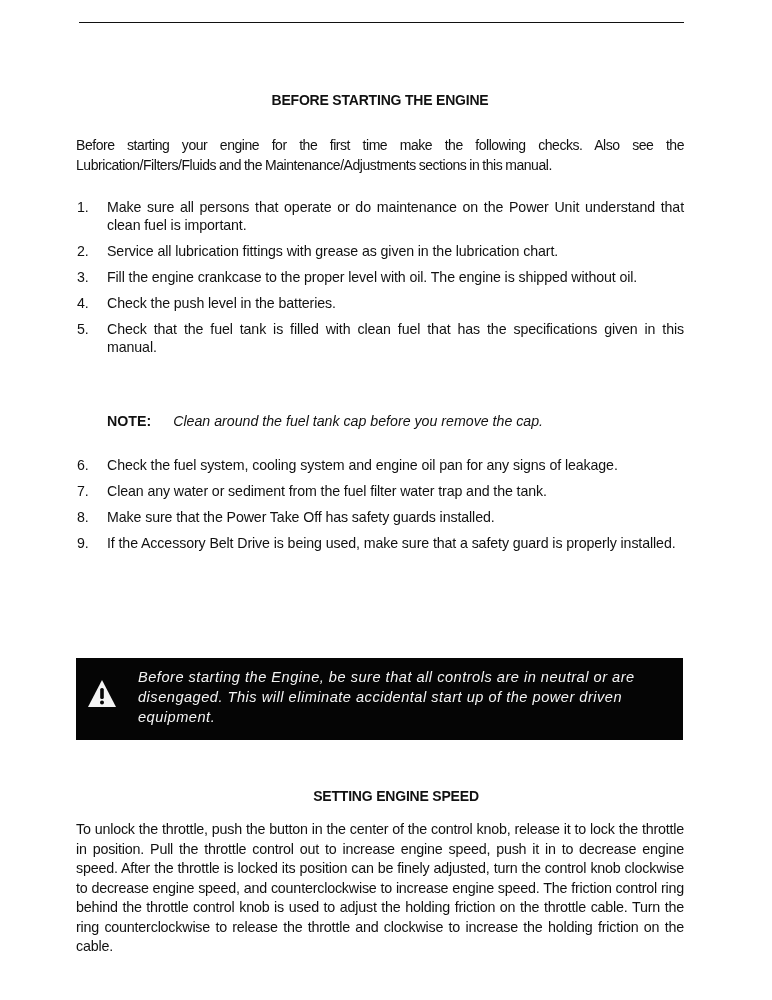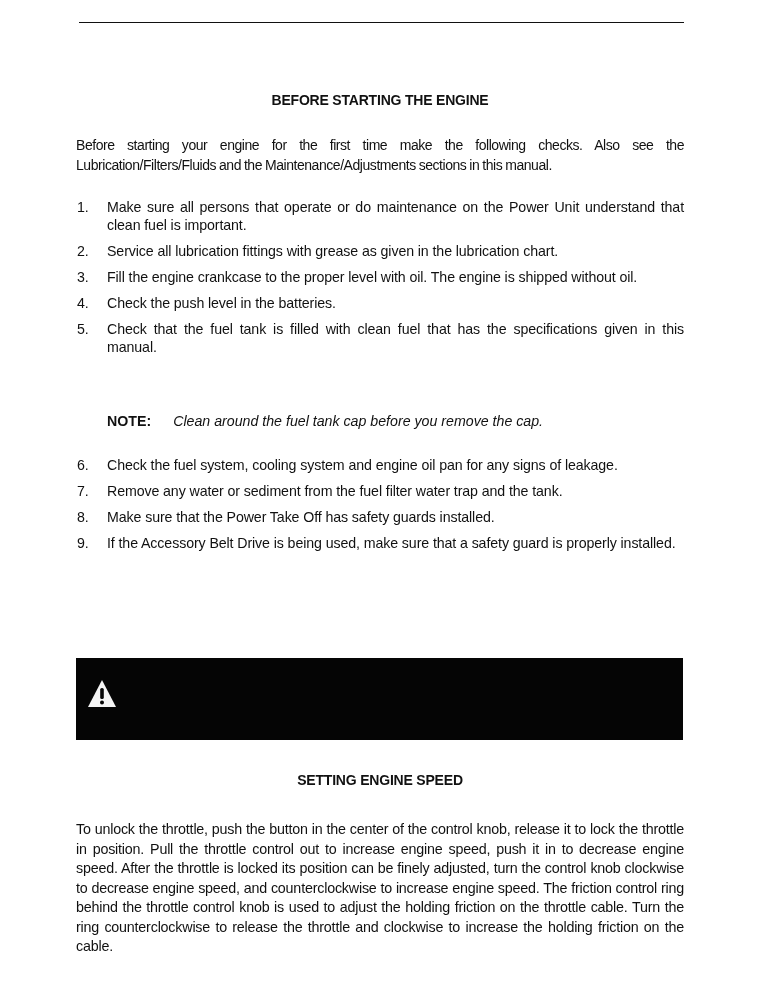--- a/index.html
+++ b/index.html
@@ -184,37 +184,38 @@
     <span class="note-label">NOTE:</span><span class="note-text">Clean around the fuel tank cap before you remove the cap.</span>
   </div>
 
   <ol id="steps-b" class="steps">
     <li>
       <span class="num">6.</span>
       <span class="txt">Check the fuel system, cooling system and engine oil pan for any signs of leakage.</span>
     </li>
     <li>
       <span class="num">7.</span>
-      <span class="txt">Remove any water or sediment from the fuel filter water trap and the tank.</span>
+      <span class="txt">Clean any water or sediment from the fuel filter water trap and the tank.</span>
     </li>
     <li>
       <span class="num">8.</span>
       <span class="txt">Make sure that the Power Take Off has safety guards installed.</span>
     </li>
     <li>
       <span class="num">9.</span>
       <span class="txt">If the Accessory Belt Drive is being used, make sure that a safety guard is properly installed.</span>
     </li>
   </ol>
 
   <div class="warning-box">
     <svg class="warn-icon" viewBox="0 0 30 30">
       <polygon points="15,1 29,28 1,28" fill="#f4f4f4"></polygon>
       <rect x="13.2" y="9" width="3.6" height="11" rx="1.6" fill="#050505"></rect>
       <circle cx="15" cy="23.6" r="2" fill="#050505"></circle>
     </svg>
+    <div class="warn-text">Before starting the Engine, be sure that all controls are in neutral or are disengaged. This will eliminate accidental start up of the power driven equipment.</div>
   </div>
 
-  <h1 id="title-2" class="section-title" style="margin:0;">SETTING ENGINE SPEED</h1>
+  <h1 id="title-2" class="section-title" style="margin:16px;">SETTING ENGINE SPEED</h1>
 
   <p class="speed-para" style="margin:0;">To unlock the throttle, push the button in the center of the control knob, release it to lock the throttle in position. Pull the throttle control out to increase engine speed, push it in to decrease engine speed. After the throttle is locked its position can be finely adjusted, turn the control knob clockwise to decrease engine speed, and counterclockwise to increase engine speed. The friction control ring behind the throttle control knob is used to adjust the holding friction on the throttle cable. Turn the ring counterclockwise to release the throttle and clockwise to increase the holding friction on the cable.</p>
 
 </div>
 
 </body></html>

